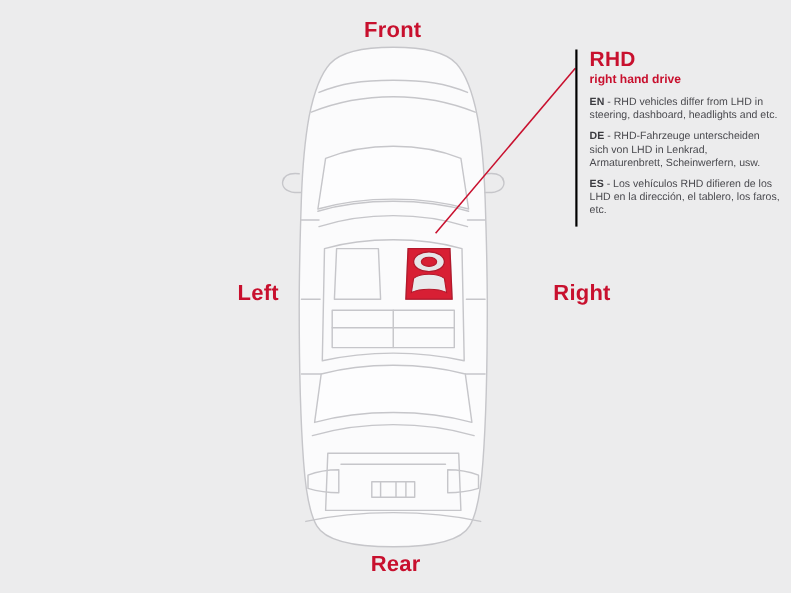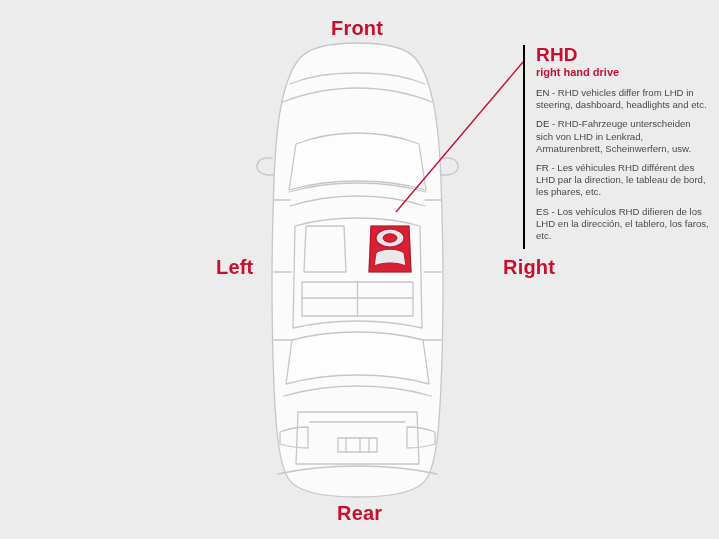--- a/index.html
+++ b/index.html
@@ -67,21 +67,21 @@
     line-height: 13px;
     margin: 0 0 8px 0;
   }
   .lang-block {
     font-size: 9.6px;
     line-height: 12.2px;
     color: #4a4a4f;
     margin-bottom: 7px;
   }
   .lang-code {
-    font-weight: normal;
+    font-weight: bold;
     color: #3b3b40;
   }
   #pointer-line {
     position: absolute;
     left: 380px;
     top: 60px;
     width: 150px;
     height: 160px;
     pointer-events: none;
   }
@@ -184,22 +184,18 @@
 
     <div class="lang-block">
       <span class="lang-code">EN</span>
       <span>- RHD vehicles differ from LHD in steering, dashboard, headlights and etc.</span>
     </div>
     <div class="lang-block">
       <span class="lang-code">DE</span>
       <span>- RHD-Fahrzeuge unterscheiden sich von LHD in Lenkrad, Armaturenbrett, Scheinwerfern, usw.</span>
     </div>
     <div class="lang-block">
-      <span class="lang-code">FR</span>
-      <span>- Les véhicules RHD différent des LHD par la direction, le tableau de bord, les phares, etc.</span>
-    </div>
-    <div class="lang-block">
       <span class="lang-code">ES</span>
       <span>- Los vehículos RHD difieren de los LHD en la dirección, el tablero, los faros, etc.</span>
     </div>
   </div>
 
 </div>
 
 </body></html>

